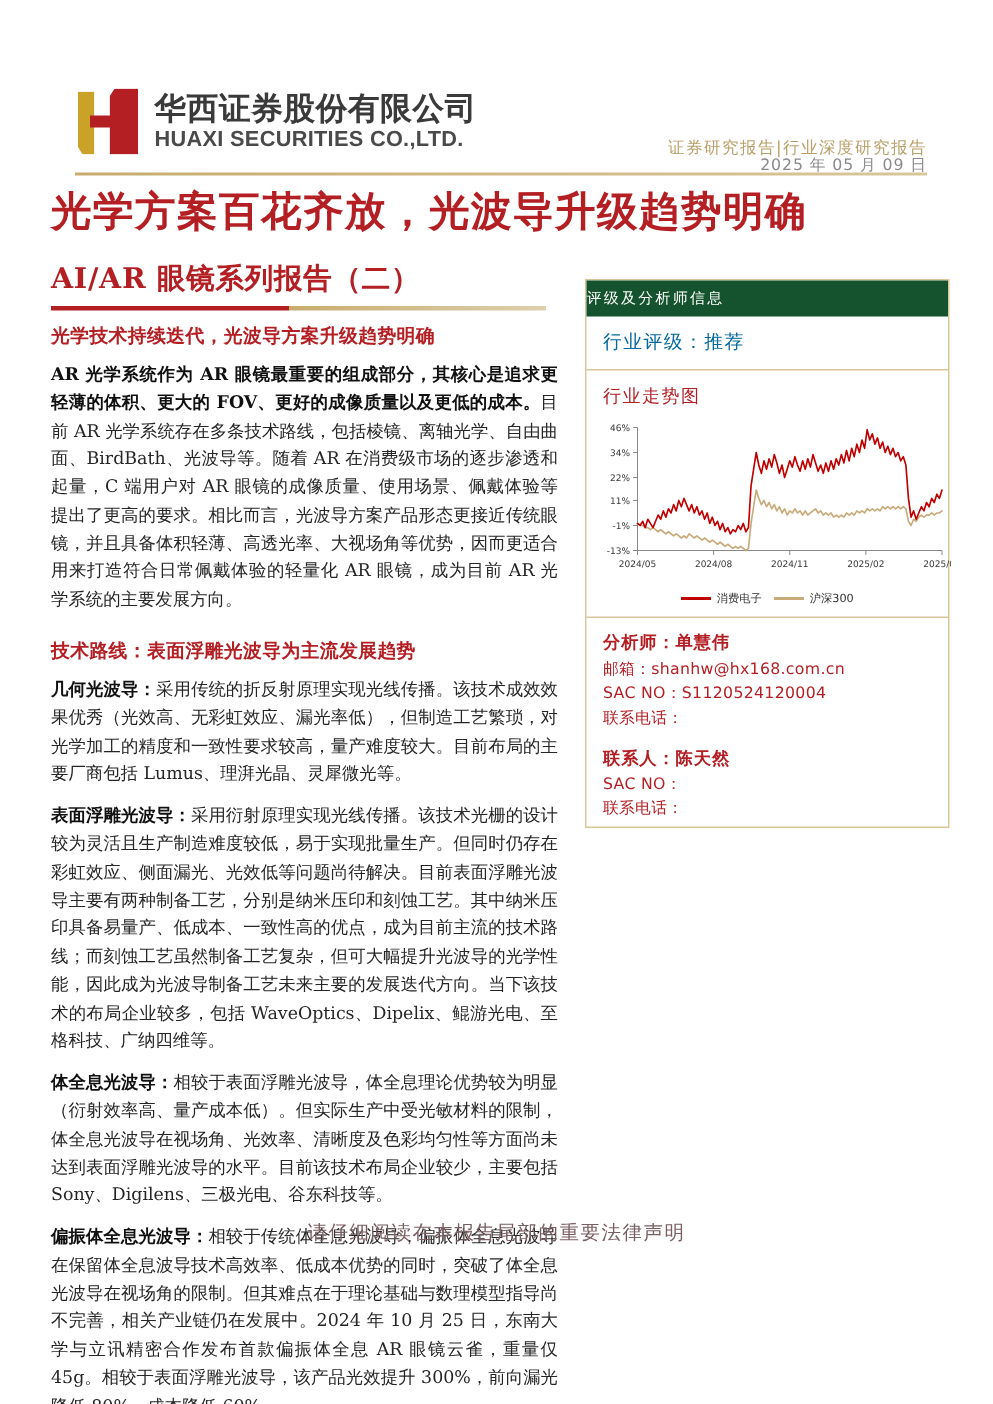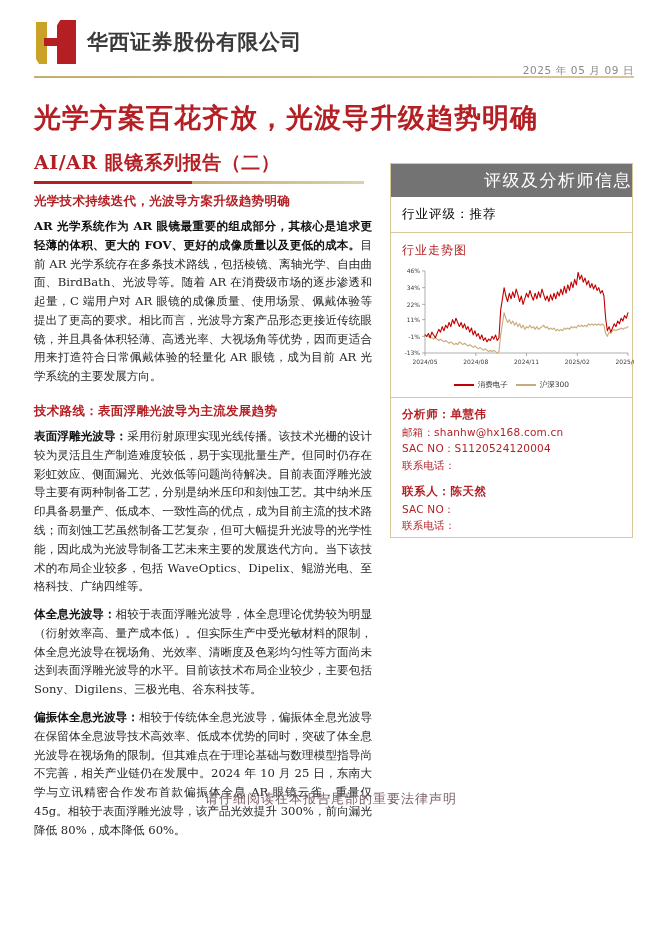--- a/index.html
+++ b/index.html
@@ -5,21 +5,21 @@
   * { box-sizing: border-box; }
   html, body { margin: 0; padding: 0; }
   body {
     width: 662px;
     height: 936px;
     background: #ffffff;
     font-family: "Liberation Serif", "DejaVu Serif", serif;
     position: relative;
     overflow: hidden;
   }
-  .page { position: relative; width: 662px; height: 836px; padding: 0; }
+  .page { position: relative; width: 662px; height: 836px; padding: 16px; margin-top: 23px; }
 
   
   .header { position: relative; height: 92px; }
   .logo-wrap {
     position: absolute; left: 34px; top: 20px;
     display: flex; align-items: center; gap: 9px;
   }
   .logo-mark { width: 44px; height: 44px; position: relative; flex: none; }
   .logo-mark .bar-left {
     position: absolute; left: 2px; top: 2px; width: 11px; height: 42px;
@@ -99,28 +99,28 @@
   .para b { font-weight: bold; color: #111; }
   .para .lead { font-weight: bold; }
 
   
   .right-panel {
     position: absolute; left: 390px; top: 163px; width: 243px;
     border: 1px solid #d9c79a;
     background: #fff;
   }
   .panel-title {
-    background: #737373;
-    color: #ffffff; text-align: right;
-    font-size: 17px; padding: 5px 0; letter-spacing: 1.5px;
+    background: #14532d;
+    color: #ffffff; text-align: left;
+    font-size: 10px; padding: 5px 0; letter-spacing: 1.5px;
     font-family: "DejaVu Serif", serif;
   }
   .panel-sec { padding: 9px 11px; }
   .rating-line {
-    color: #000000; font-size: 12.5px; letter-spacing: 1px;
+    color: #0369a1; font-size: 12.5px; letter-spacing: 1px;
     font-family: "DejaVu Serif", serif;
   }
   .panel-div { height: 1px; background: #d9c79a; margin: 0; }
   .chart-label {
     color: #b41f24; font-size: 12px; letter-spacing: 1px;
     margin: 9px 0 4px 11px;
     font-family: "DejaVu Serif", serif;
   }
 
   
@@ -170,37 +170,42 @@
 
   <div class="header">
     <div class="logo-wrap">
       <span class="logo-mark">
         <span class="bar-left"></span>
         <span class="bar-mid"></span>
         <span class="bar-right"></span>
       </span>
       <span class="logo-text">
         <div class="logo-cn">华西证券股份有限公司</div>
+        <div class="logo-en">HUAXI SECURITIES CO.,LTD.</div>
       </span>
+    </div>
+    <div class="hdr-right">
+      <div class="hdr-kicker">证券研究报告|行业深度研究报告</div>
     </div>
     <div class="hdr-rule"></div>
     <div class="hdr-date">2025 年 05 月 09 日</div>
   </div>
 
   <div class="main-title">光学方案百花齐放，光波导升级趋势明确</div>
   <div class="sub-title-wrap">
     <div class="sub-title">AI/AR 眼镜系列报告（二）</div>
     <div class="sub-rule"></div>
   </div>
 
   <div class="left-col">
     <div class="sec-head">光学技术持续迭代，光波导方案升级趋势明确</div>
     <p class="para"><b>AR 光学系统作为 AR 眼镜最重要的组成部分，其核心是追求更轻薄的体积、更大的 FOV、更好的成像质量以及更低的成本。</b><span>目前 AR 光学系统存在多条技术路线，包括棱镜、离轴光学、自由曲面、BirdBath、光波导等。随着 AR 在消费级市场的逐步渗透和起量，C 端用户对 AR 眼镜的成像质量、使用场景、佩戴体验等提出了更高的要求。相比而言，光波导方案产品形态更接近传统眼镜，并且具备体积轻薄、高透光率、大视场角等优势，因而更适合用来打造符合日常佩戴体验的轻量化 AR 眼镜，成为目前 AR 光学系统的主要发展方向。</span></p>
 
     <div class="sec-head spaced">技术路线：表面浮雕光波导为主流发展趋势</div>
+    <p class="para"><b class="lead">几何光波导：</b><span>采用传统的折反射原理实现光线传播。该技术成效效果优秀（光效高、无彩虹效应、漏光率低），但制造工艺繁琐，对光学加工的精度和一致性要求较高，量产难度较大。目前布局的主要厂商包括 Lumus、理湃光晶、灵犀微光等。</span></p>
     <p class="para"><b class="lead">表面浮雕光波导：</b><span>采用衍射原理实现光线传播。该技术光栅的设计较为灵活且生产制造难度较低，易于实现批量生产。但同时仍存在彩虹效应、侧面漏光、光效低等问题尚待解决。目前表面浮雕光波导主要有两种制备工艺，分别是纳米压印和刻蚀工艺。其中纳米压印具备易量产、低成本、一致性高的优点，成为目前主流的技术路线；而刻蚀工艺虽然制备工艺复杂，但可大幅提升光波导的光学性能，因此成为光波导制备工艺未来主要的发展迭代方向。当下该技术的布局企业较多，包括 WaveOptics、Dipelix、鲲游光电、至格科技、广纳四维等。</span></p>
     <p class="para"><b class="lead">体全息光波导：</b><span>相较于表面浮雕光波导，体全息理论优势较为明显（衍射效率高、量产成本低）。但实际生产中受光敏材料的限制，体全息光波导在视场角、光效率、清晰度及色彩均匀性等方面尚未达到表面浮雕光波导的水平。目前该技术布局企业较少，主要包括 Sony、Digilens、三极光电、谷东科技等。</span></p>
     <p class="para"><b class="lead">偏振体全息光波导：</b><span>相较于传统体全息光波导，偏振体全息光波导在保留体全息波导技术高效率、低成本优势的同时，突破了体全息光波导在视场角的限制。但其难点在于理论基础与数理模型指导尚不完善，相关产业链仍在发展中。2024 年 10 月 25 日，东南大学与立讯精密合作发布首款偏振体全息 AR 眼镜云雀，重量仅 45g。相较于表面浮雕光波导，该产品光效提升 300%，前向漏光降低 80%，成本降低 60%。</span></p>
   </div>
 
   <div class="right-panel">
     <div class="panel-title">评级及分析师信息</div>
 
     <div class="panel-sec">
       <div class="rating-line">

